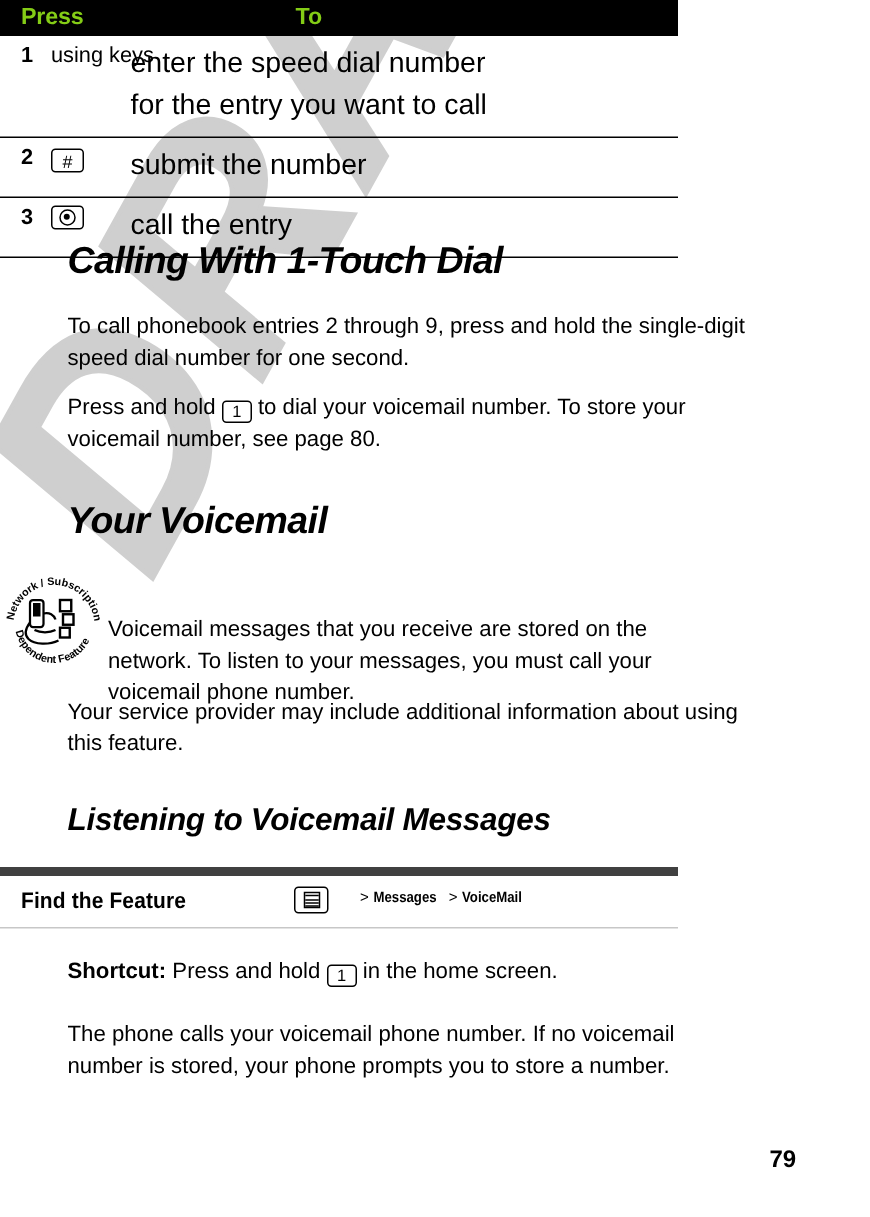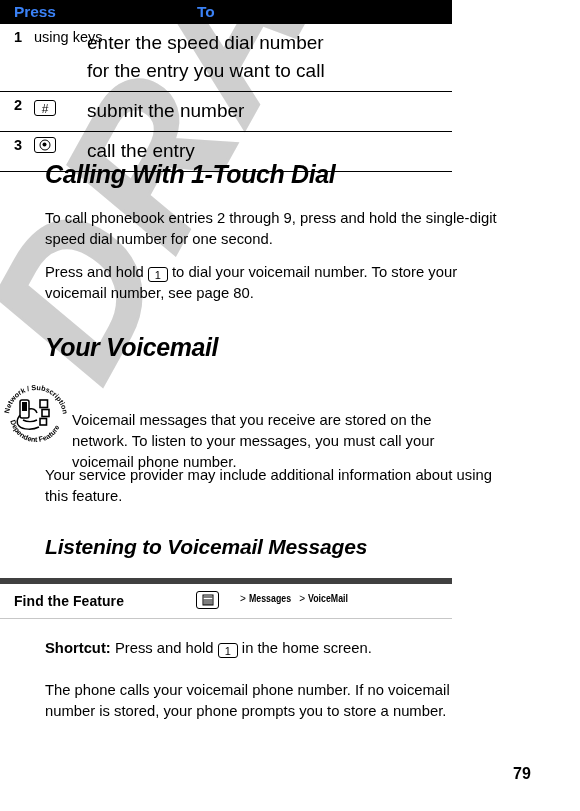--- a/index.html
+++ b/index.html
@@ -56,21 +56,21 @@
 
   
   .press-table {
     position: absolute;
     left: 0;
     top: 0;
     width: 452px;
   }
   .pt-head {
     background: #000000;
-    color: #3b82f6;
+    color: #84cc16;
     height: 24px;
     position: relative;
   }
   .pt-head .h-press {
     position: absolute;
     left: 14px;
     top: 3px;
     font-size: 15.5px;
     font-weight: bold;
     letter-spacing: -0.1px;

